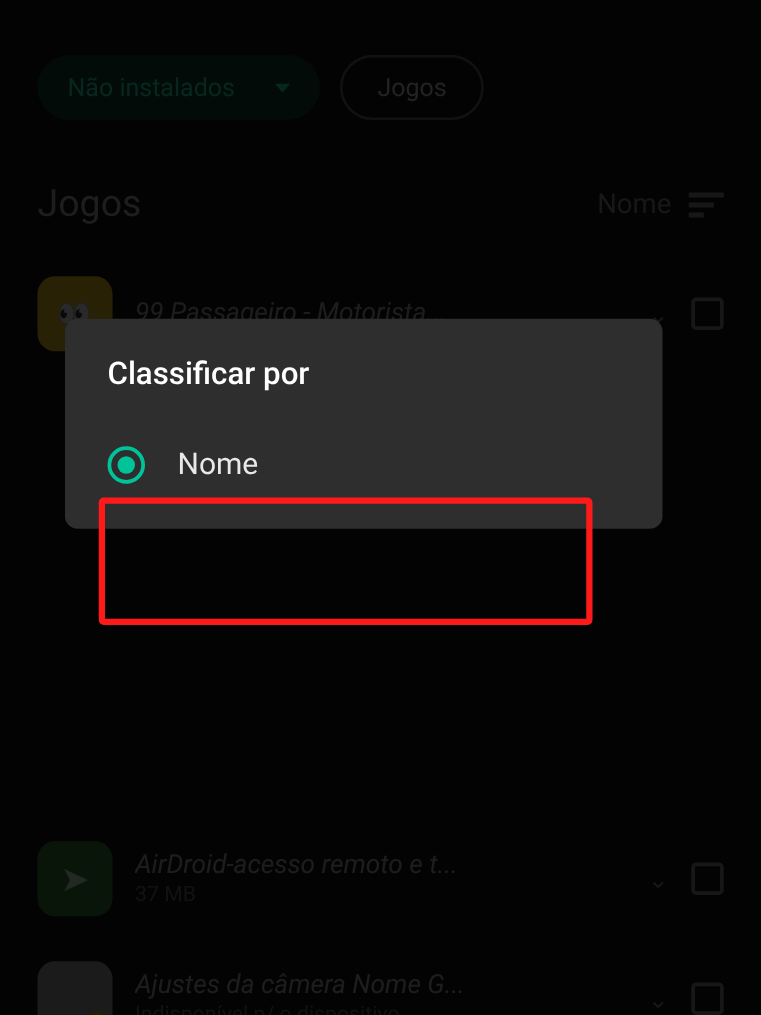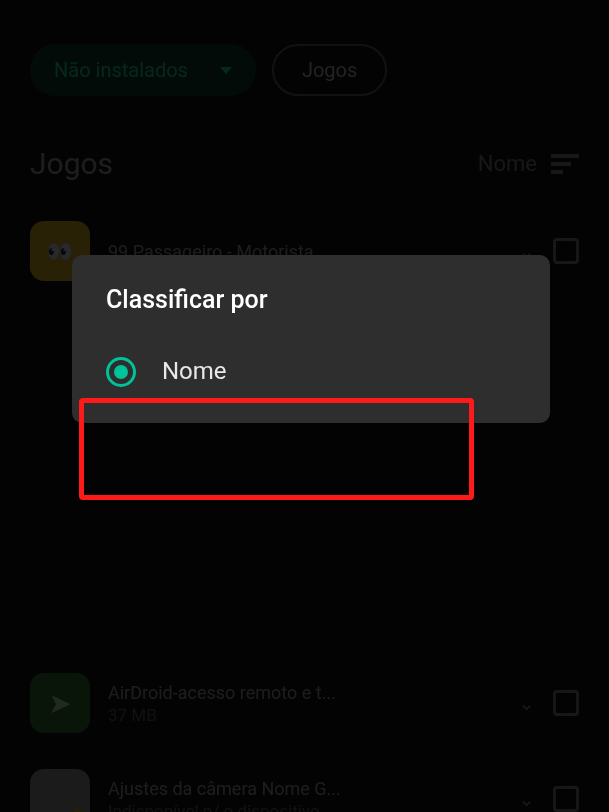--- a/index.html
+++ b/index.html
@@ -105,24 +105,25 @@
       display: flex;
       align-items: center;
       justify-content: center;
     }
     .app-info {
       flex: 1;
       min-width: 0;
     }
     .app-title {
       color: #b0b0b0;
-      font-size: 18px;
+      font-size: 21px;
       white-space: nowrap;
       overflow: hidden;
       text-overflow: ellipsis;
+      font-style: italic;
     }
     .app-sub {
       color: #666;
       font-size: 17px;
       margin-top: 2px;
     }
     .chevron {
       color: #888;
       font-size: 20px;
       flex-shrink: 0;
@@ -157,21 +158,21 @@
       width: 16px;
       height: 16px;
       border-radius: 50%;
       background: linear-gradient(45deg, #4285f4, #ea4335, #fbbc05, #34a853);
     }
     .spacer-1 { height: 320px; }
     
     .dialog {
       position: absolute;
       top: 255px;
-      left: 72px;
+      left: 52px;
       width: 478px;
       background: #2e2e2e;
       border-radius: 10px;
       padding: 30px 30px 22px 30px;
       z-index: 10;
     }
     .dialog-title {
       color: #fff;
       font-size: 25px;
       font-weight: 500;

